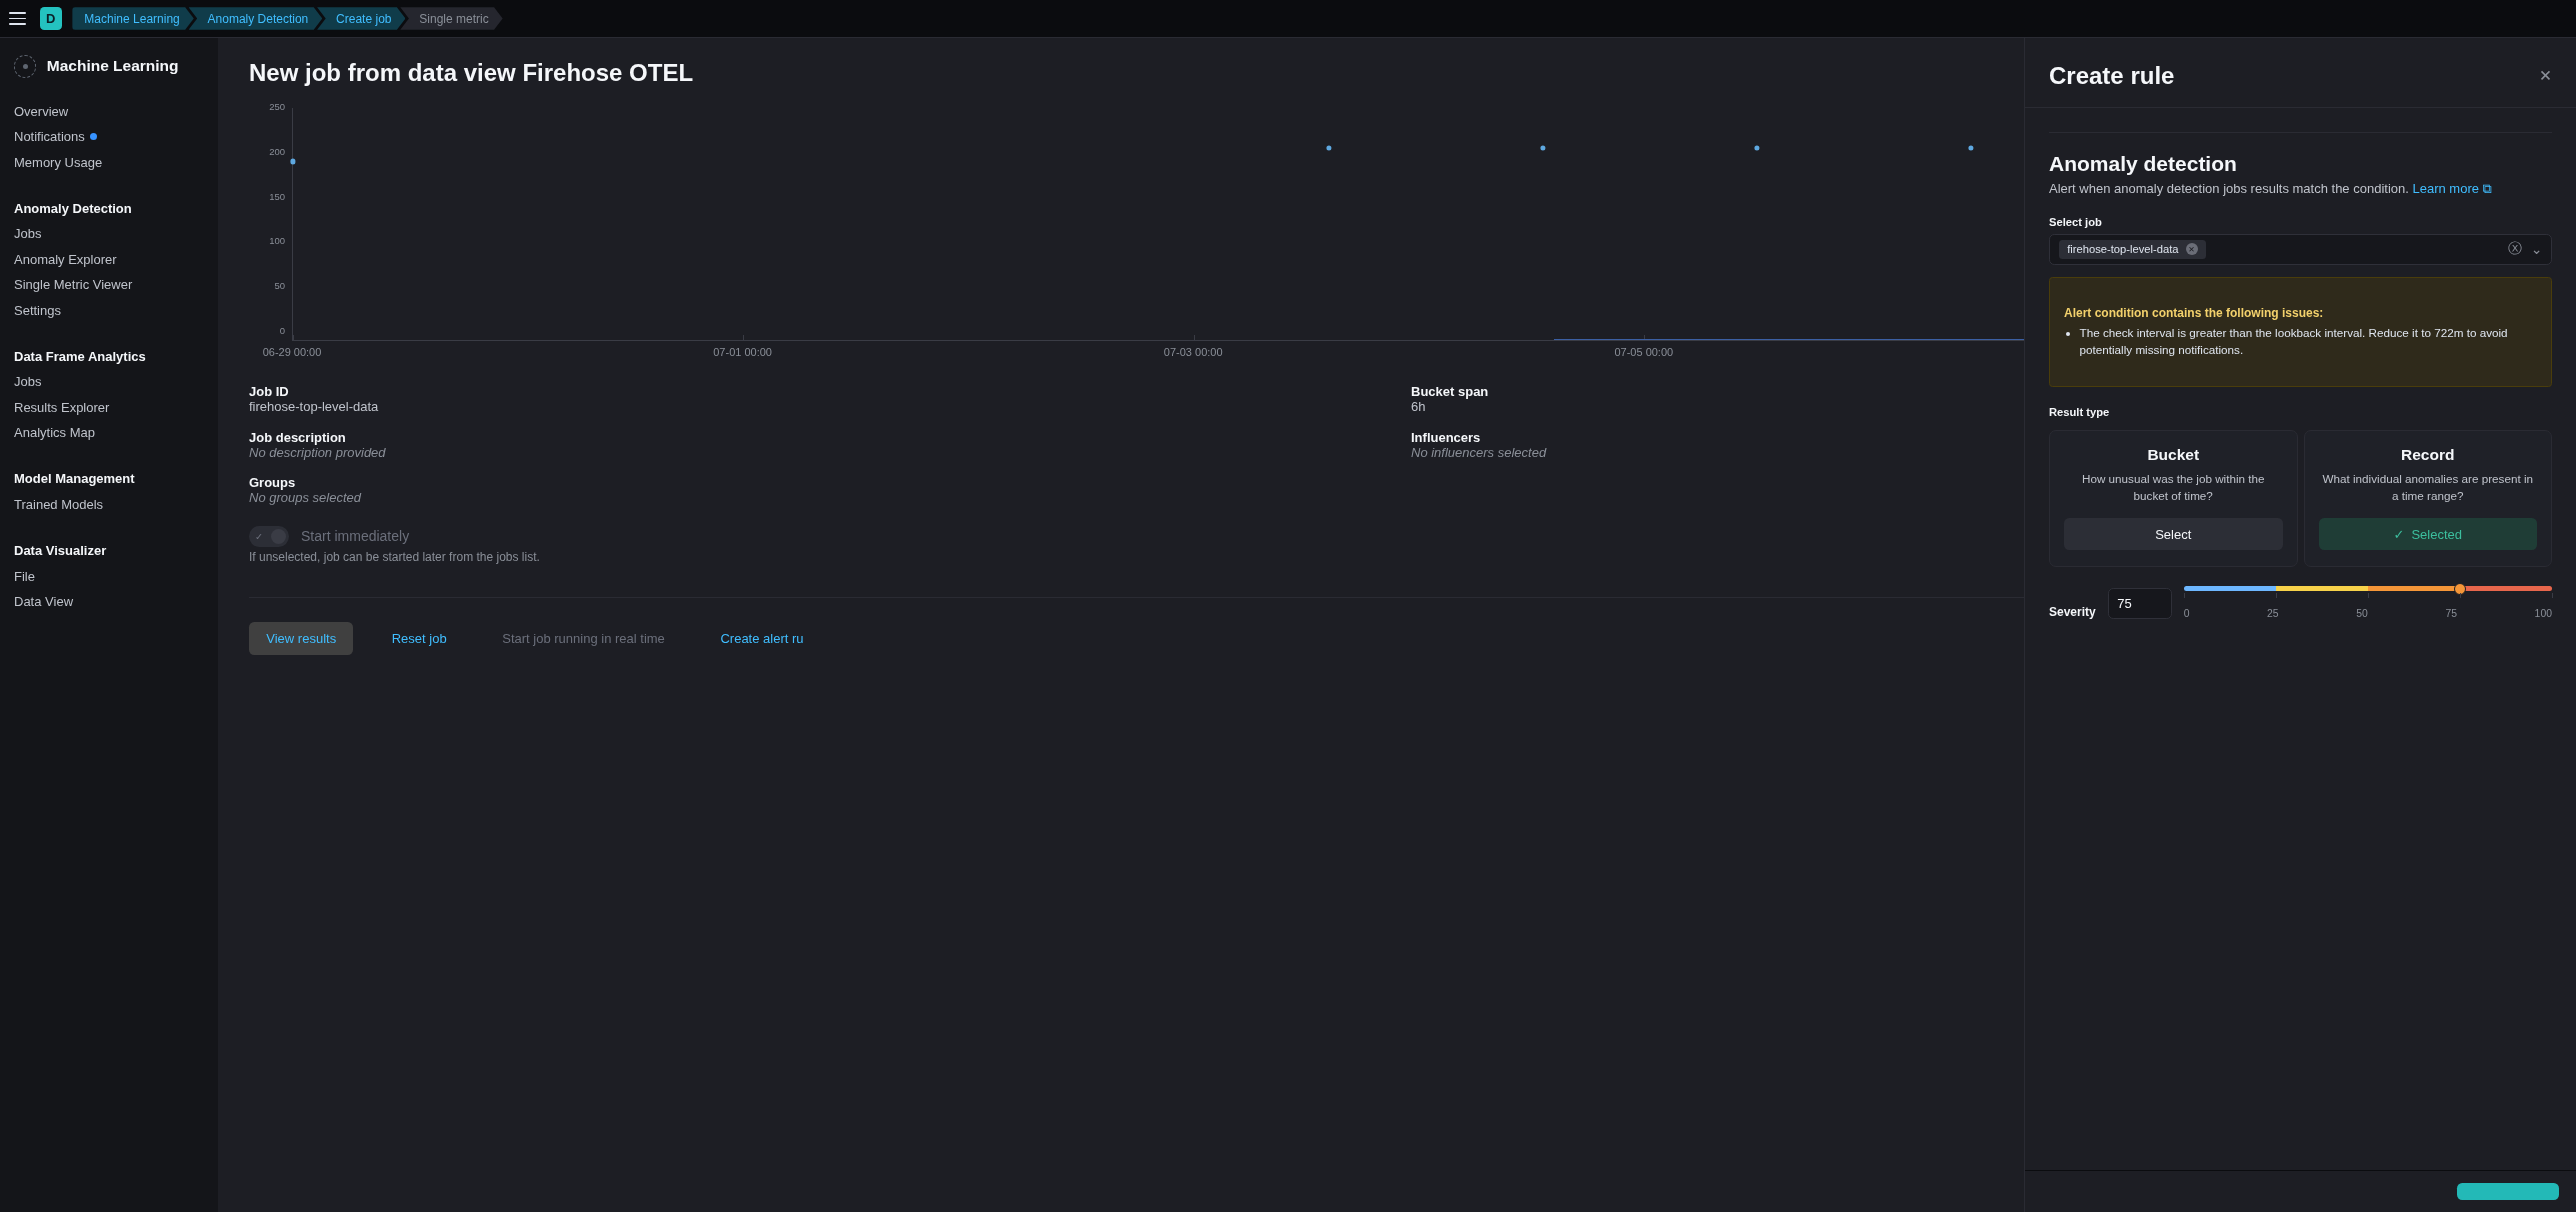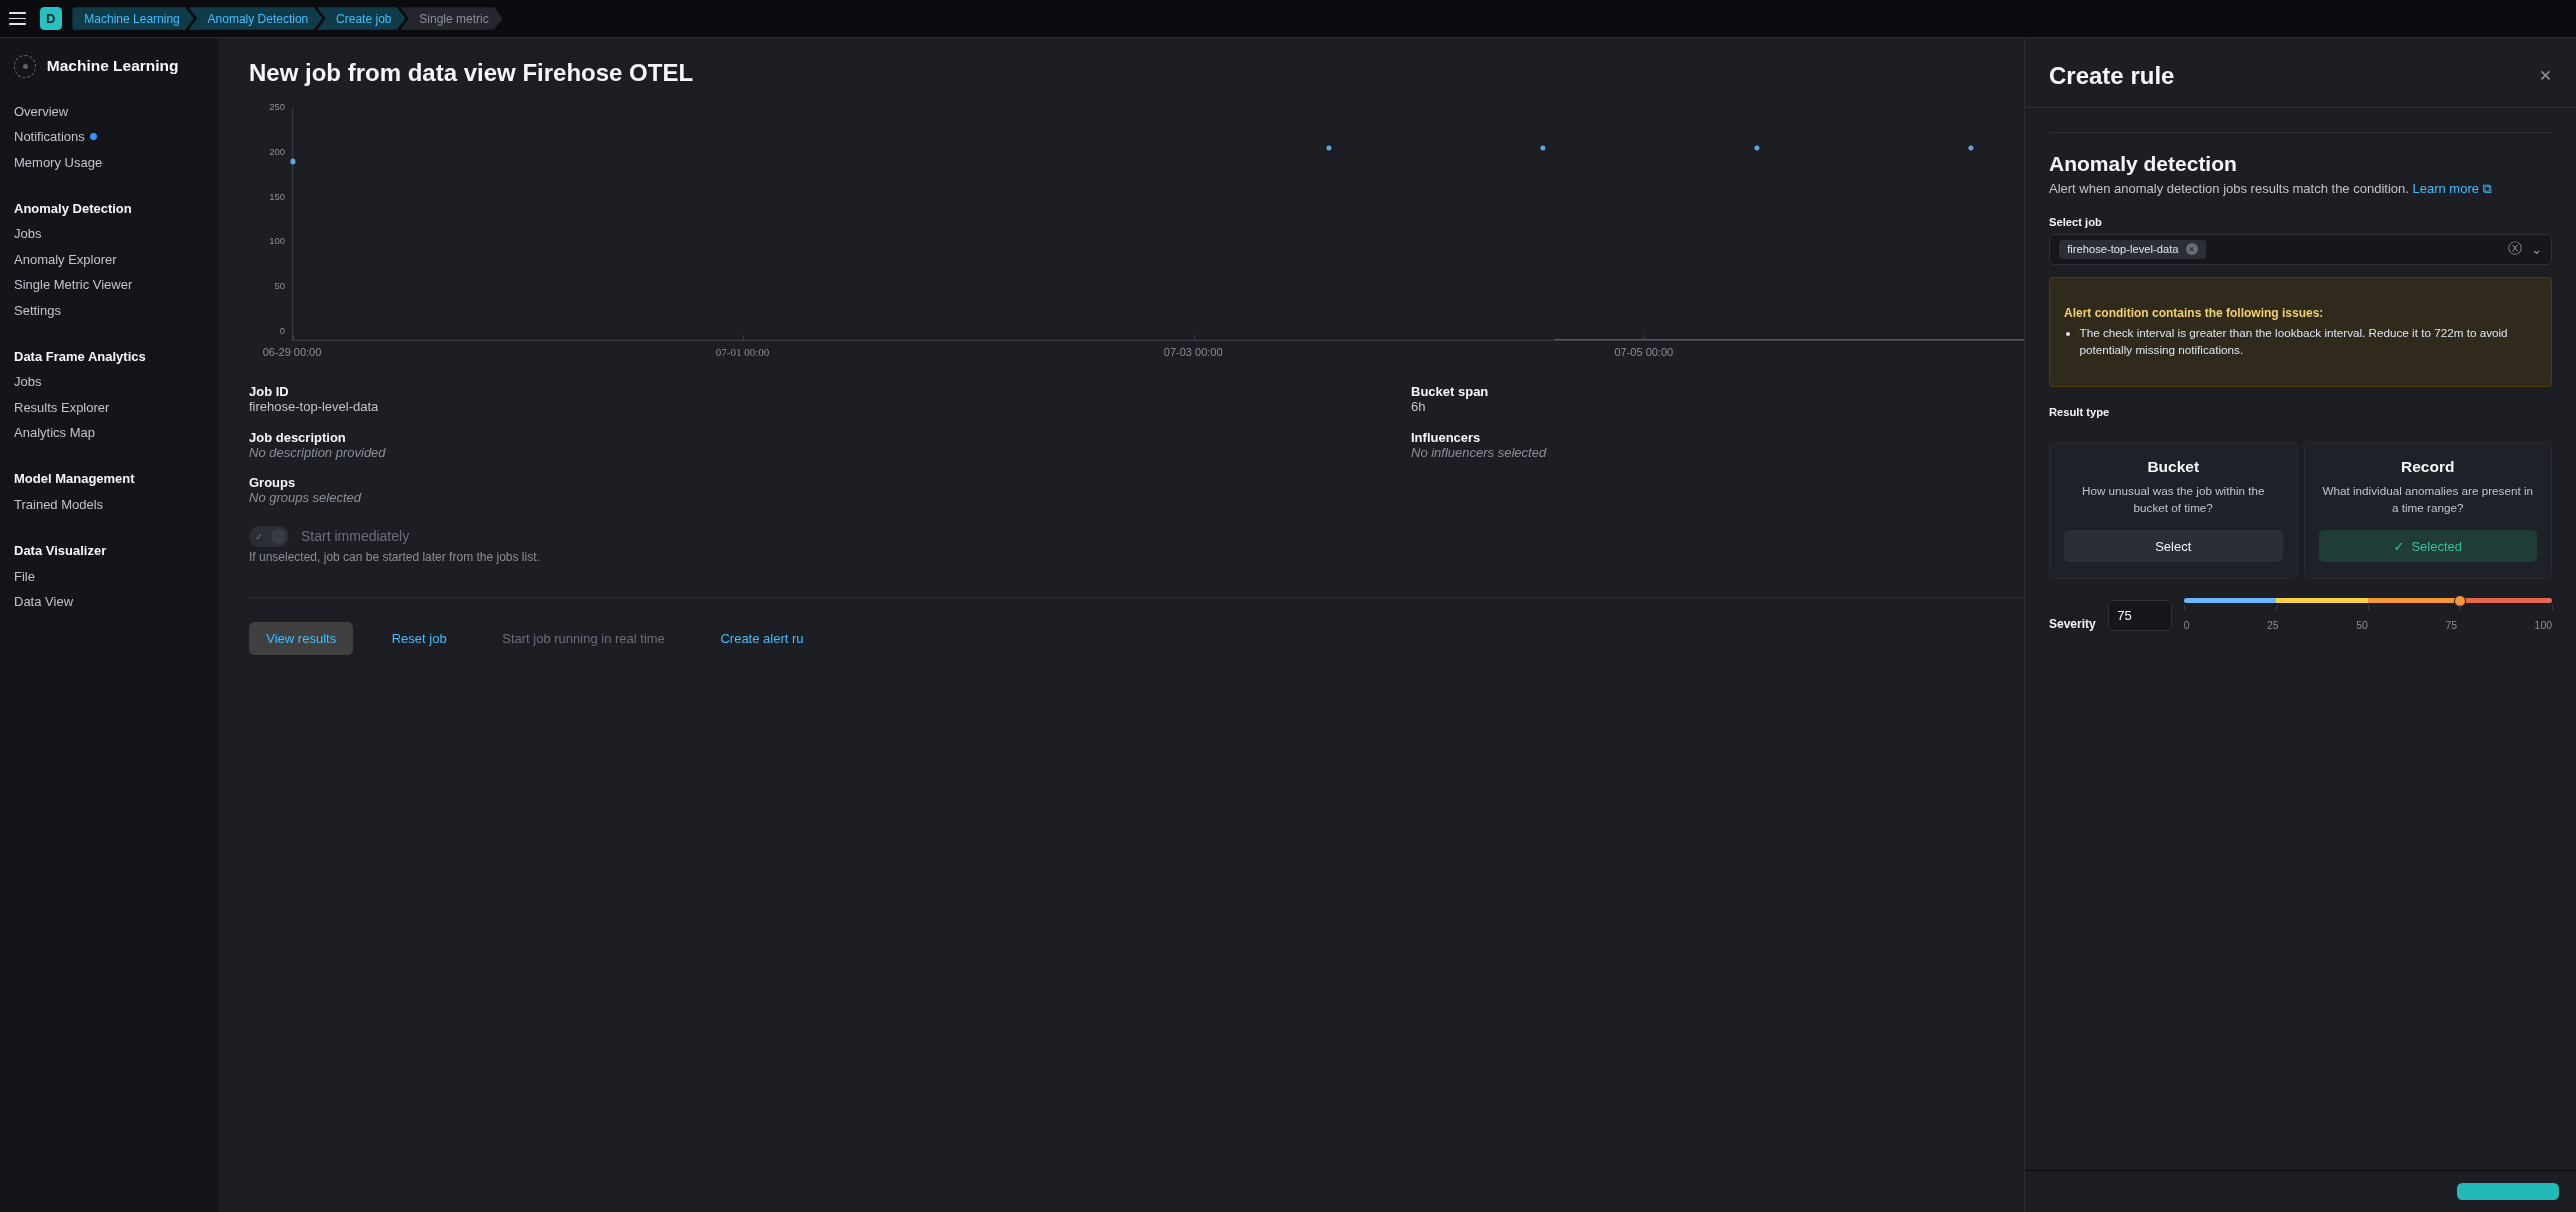--- a/index.html
+++ b/index.html
@@ -111,21 +111,21 @@
 }
 .chip { background: #2c2e36; padding: 3.5px 8.6px; border-radius: 3.5px; font-size: 11.2px; display: flex; align-items: center; gap: 7px; }
 .chip-x { width: 12px; height: 12px; background: #6a6d77; border-radius: 50%; font-size: 7.8px; display: flex; align-items: center; justify-content: center; color: #16171c; }
 .combo-right { display: flex; align-items: center; gap: 8.6px; color: #8a8f98; }
 .warning-box {
   background: rgba(104, 78, 0, 0.25); border: 0.9px solid #4a3d0b; border-radius: 3.5px;
   padding: 28px 14px; margin-top: 12px;
 }
 .warning-title { color: #f3d16c; font-weight: 600; font-size: 12px; margin-bottom: 5.2px; }
 .warning-box ul { padding-left: 15.5px; font-size: 11.7px; color: #dfe5ef; line-height: 1.4; }
-.result-cards { display: flex; gap: 6px; margin-top: 24px; }
+.result-cards { display: flex; gap: 6px; margin-top: 12px; }
 .card {
   flex: 1; background: #1f2128; border-radius: 7px; padding: 15.5px 14px;
   text-align: center; border: 0.9px solid #2a2b33;
   display: flex; flex-direction: column;
 }
 .card-title { font-size: 15.5px; font-weight: 700; color: #f5f7fa; margin-bottom: 7px; }
 .card-desc { font-size: 11.7px; color: #c0c4cc; line-height: 1.4; flex: 1; }
 .card-btn {
   margin-top: 14px; padding: 8.6px; border-radius: 5.2px; background: #2c2e36;
   color: #f5f7fa; border: none; font-size: 13px; cursor: pointer;
@@ -234,21 +234,21 @@
           <div style="position: absolute; width: 5.2px; height: 5.2px; background: rgb(94, 168, 224); border-radius: 50%; transform: translate(-50%, 50%); left: 46%; bottom: 82.6923%;"></div>
           <div style="position: absolute; width: 5.2px; height: 5.2px; background: rgb(94, 168, 224); border-radius: 50%; transform: translate(-50%, 50%); left: 55.5%; bottom: 82.6923%;"></div>
           <div style="position: absolute; width: 5.2px; height: 5.2px; background: rgb(94, 168, 224); border-radius: 50%; transform: translate(-50%, 50%); left: 65%; bottom: 82.6923%;"></div>
           <div style="position: absolute; width: 5.2px; height: 5.2px; background: rgb(94, 168, 224); border-radius: 50%; transform: translate(-50%, 50%); left: 74.5%; bottom: 82.6923%;"></div>
           <div style="position: absolute; width: 5.2px; height: 5.2px; background: rgb(94, 168, 224); border-radius: 50%; transform: translate(-50%, 50%); left: 84%; bottom: 80.7692%;"></div>
           <div style="position: absolute; height: 1.7px; background: rgb(94, 168, 224); left: 93%; width: 2%; bottom: 76.9231%;"></div>
           <div style="position: absolute; height: 0.9px; background: rgb(59, 95, 163); bottom: 0px; left: 56%; right: 0%;"></div>
         </div>
       <div class="x-axis" id="x-axis">
           <div class="x-tick" style="left: 0%;">06-29 00:00</div>
-          <div class="x-tick" style="left: 20%; font-family: Liberation Serif, serif;">07-01 00:00</div>
+          <div class="x-tick" style="left: 20%;">07-01 00:00</div>
           <div class="x-tick" style="left: 40%;">07-03 00:00</div>
           <div class="x-tick" style="left: 60%;">07-05 00:00</div>
           <div class="x-tick" style="left: 80%;">07-07 00:00</div>
           <div class="x-tick" style="left: 100%;">07-09</div>
         </div>
     </div>
 
     <div class="details-grid">
       <div class="detail-col">
         <div class="detail-block">

